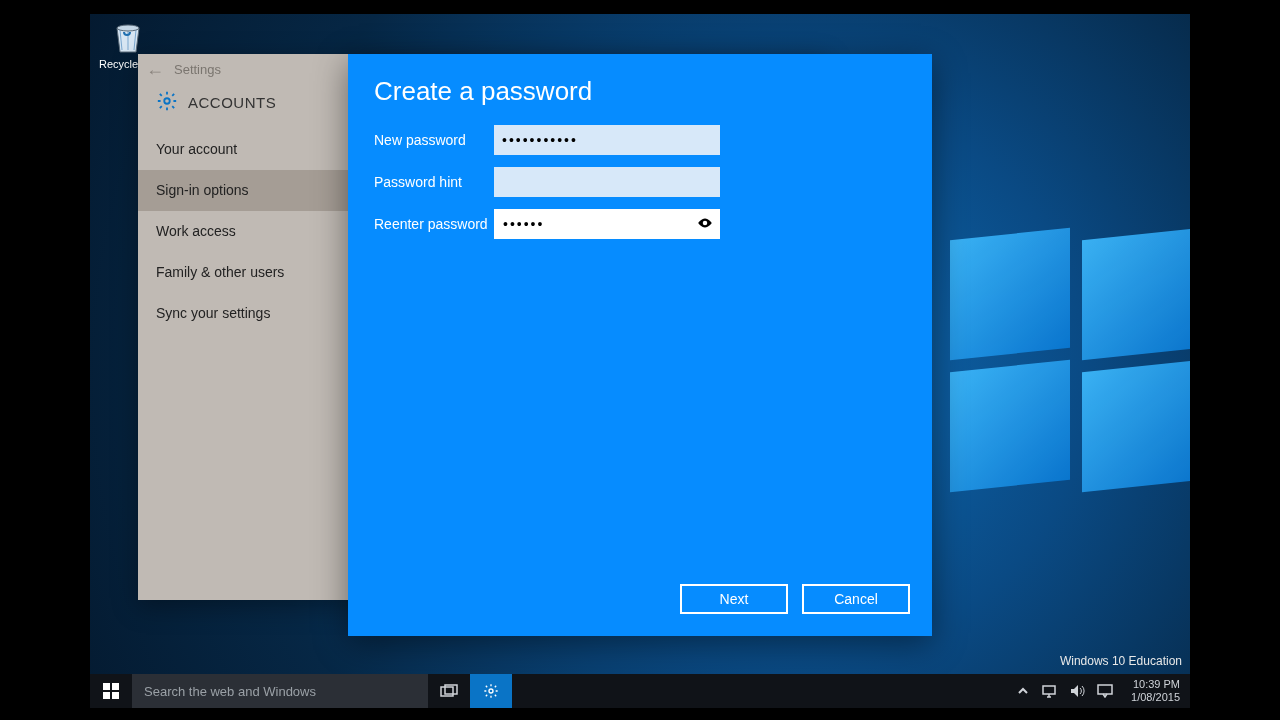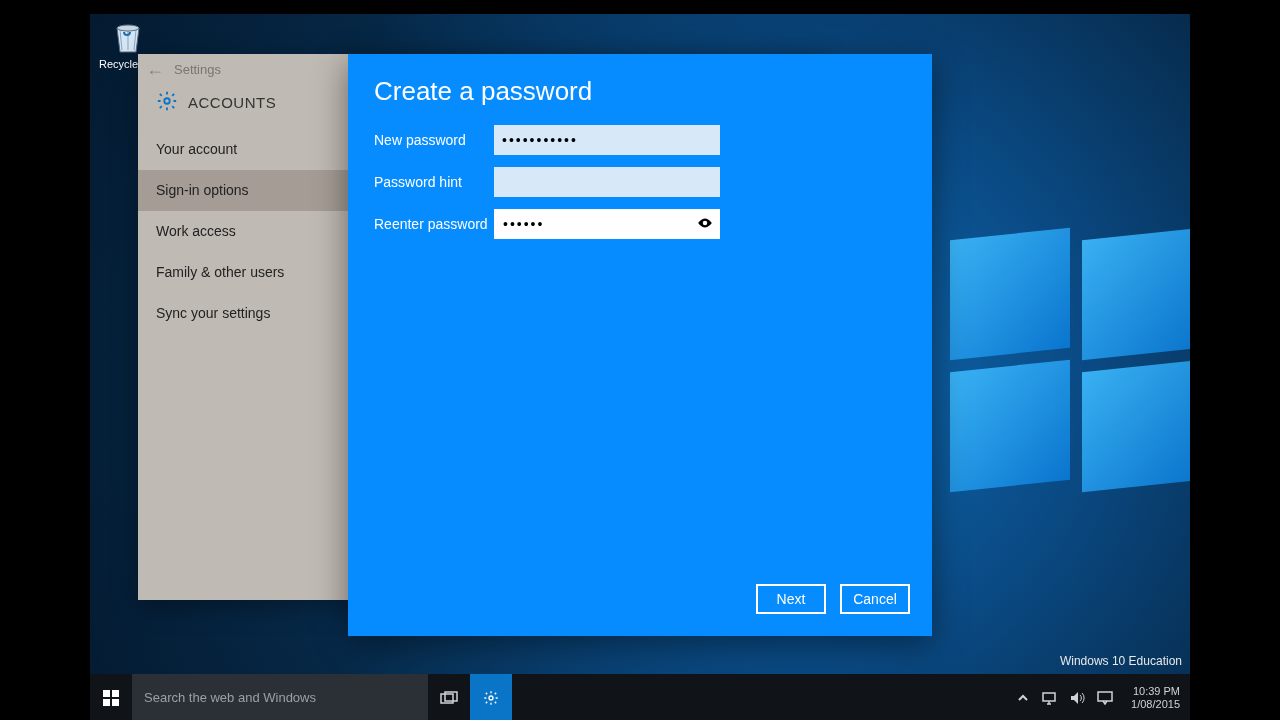--- a/index.html
+++ b/index.html
@@ -46,27 +46,27 @@
   .row label { width: 120px; font-size: 14px; }
   .row .field { position: relative; width: 226px; height: 30px; }
   .row input {
     width: 100%; height: 30px; border: none; outline: none; padding: 0 30px 0 8px;
     font-size: 14px; background: #d7e8f9; color: #000; letter-spacing: 2px;
   }
   .row input.active { background: #fff; border: 1px solid #fff; }
   .reveal { position: absolute; right: 6px; top: 5px; cursor: pointer; }
   .btnbar { position: absolute; right: 22px; bottom: 22px; display: flex; gap: 14px; }
   .btnbar button {
-    width: 70px; height: 30px; background: #068cff; color: #fff;
+    width: 108px; height: 30px; background: #068cff; color: #fff;
     border: 2px solid #fff; font-size: 14px; cursor: pointer;
   }
 
   
   .taskbar {
-    position: absolute; left: 90px; top: 674px; width: 1100px; height: 47px;
+    position: absolute; left: 90px; top: 674px; width: 1100px; height: 34px;
     background: #101318; display: flex; align-items: stretch; color: #cfd3d8; font-size: 12px;
   }
   .taskbar .tb-btn { width: 42px; display: flex; align-items: center; justify-content: center; }
   .taskbar .tb-btn.active { background: #0a74c6; }
   .searchbox { width: 296px; background: #2b2f36; display: flex; align-items: center; padding-left: 12px; color: #9aa0a6; font-size: 13px; }
   .tray { margin-left: auto; display: flex; align-items: center; gap: 12px; padding: 16px 10px; }
   .tray svg { display: block; }
   .clock { text-align: right; font-size: 11px; line-height: 13px; padding-left: 6px; }
 </style>
 </head>

